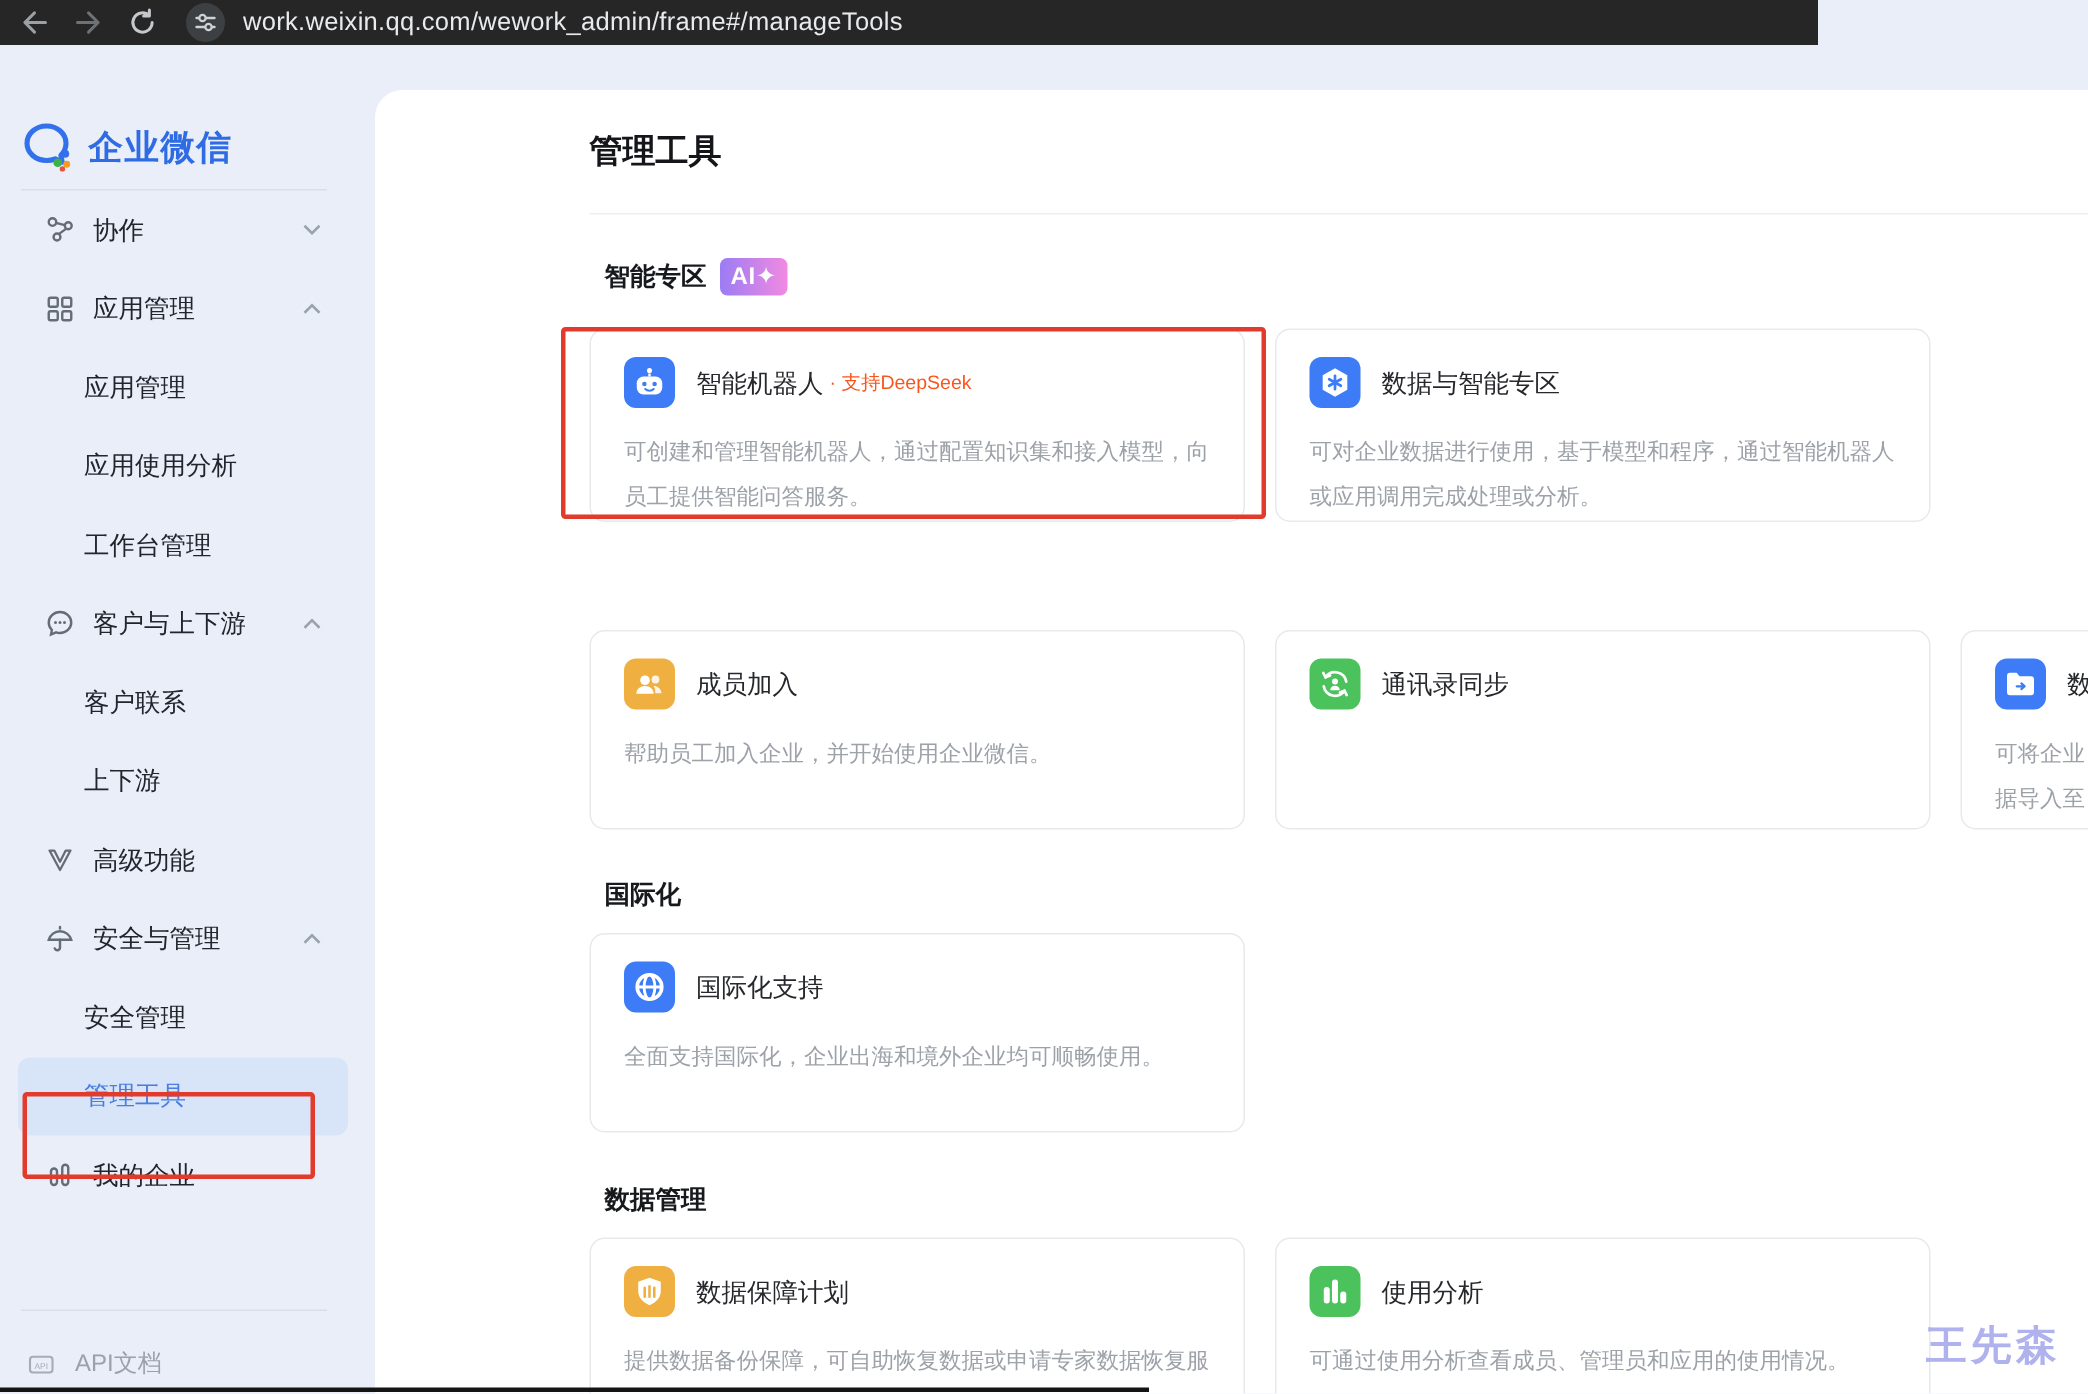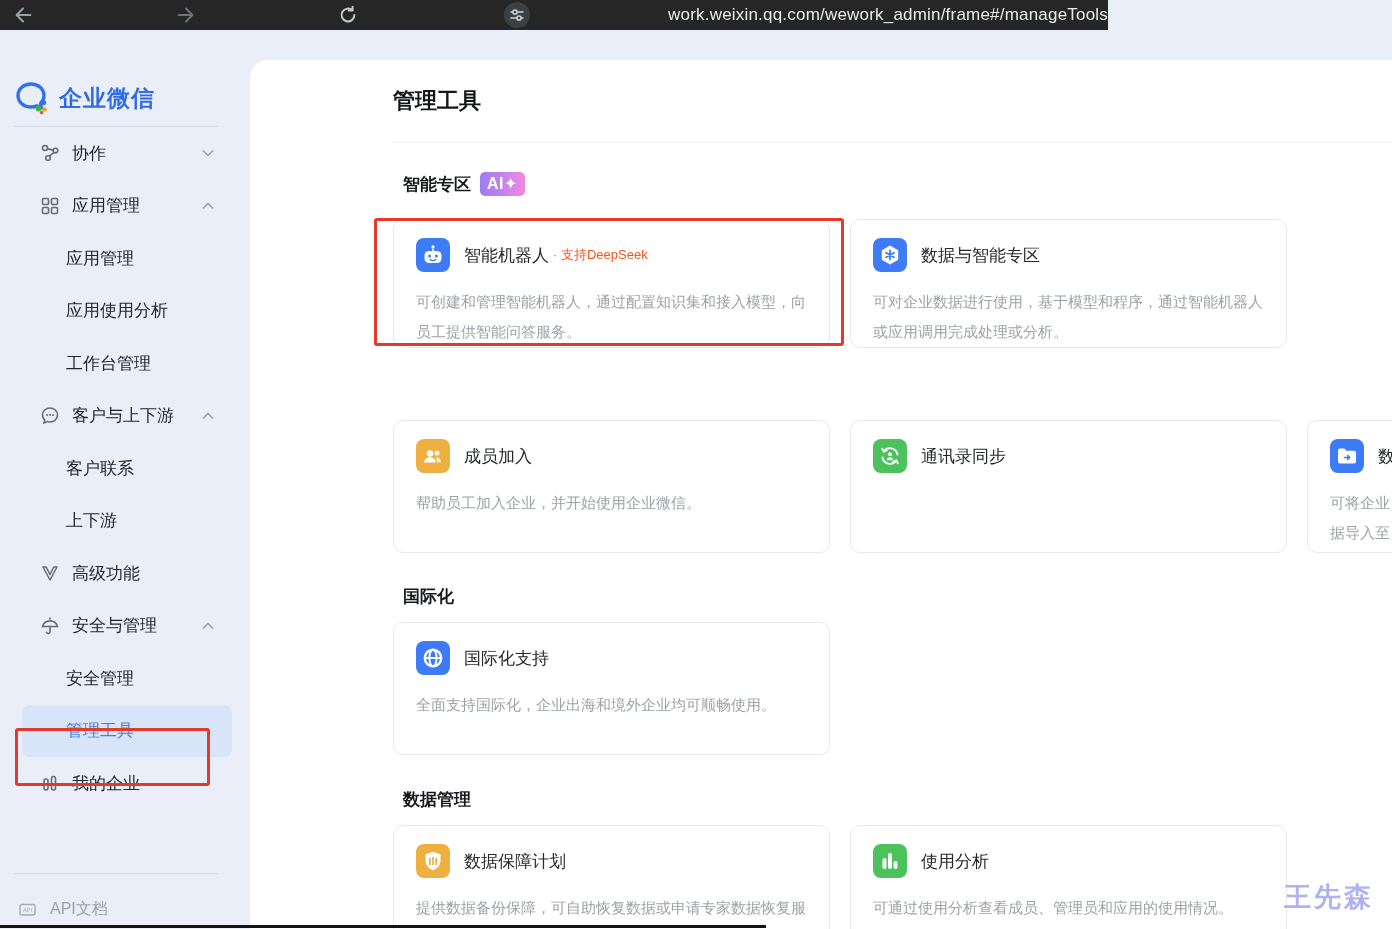--- a/index.html
+++ b/index.html
@@ -1,30 +1,30 @@
 <!DOCTYPE html>
 <html><head>
 <meta charset="utf-8">
 <style>
   * { margin:0; padding:0; box-sizing:border-box; }
   html,body { width:1392px; height:929px; overflow:hidden; font-family:"Liberation Sans","DejaVu Sans",sans-serif; background:#e9eef9; }
 
   
-  .browser-bar { position:absolute; top:0; left:0; width:1108px; height:30px; background:#262626; display:flex; align-items:center; z-index:50;justify-content:space-between; }
+  .browser-bar { position:absolute; top:0; left:0; width:1212px; height:30px; background:#262626; display:flex; align-items:center; z-index:50; }
   .nav-ico { width:22px; height:22px; margin-left:14px; cursor:pointer; }
   .nav-ico.first { margin-left:12px; }
   .site-chip { width:26px; height:26px; border-radius:50%; background:#3d4043; margin-left:18px; display:flex; align-items:center; justify-content:center; cursor:pointer; flex:0 0 auto; }
   .url-text { color:#e8eaed; font-size:17px; margin-left:12px; letter-spacing:0.2px; white-space:nowrap; cursor:text; }
 
   
   .sidebar { position:absolute; top:30px; left:0; width:232px; height:703px; }
   .logo { position:absolute; top:50px; left:14px; display:flex; align-items:center; }
   .logo-text { color:#2f6ce3; font-size:23px; font-weight:bold; margin-left:7px; letter-spacing:1px; }
   .side-divider { position:absolute; left:14px; right:14px; height:0; border-top:1px solid #d9dfe9; }
-  .side-nav { position:absolute; top:97px; left:0; right:0;padding-left:22px; }
+  .side-nav { position:absolute; top:97px; left:12px; right:0; }
   .nav-row { height:52.5px; display:flex; align-items:center; position:relative; cursor:pointer; font-size:17px; color:#21252c; }
   .nav-row .mico { width:20px; height:20px; margin-left:18px; flex:0 0 auto; }
   .nav-row .lbl { margin-left:12px; }
   .nav-row.sub .lbl { margin-left:44px; }
   .nav-row .chev { position:absolute; right:18px; top:50%; margin-top:-4px; }
   .nav-row.active { background:#d8e5f8; border-radius:8px; }
   .nav-row.active .lbl { color:#4a7de0; }
   .side-footer { position:absolute; top:860px; left:0; right:0; }
   .foot-row { height:39px; display:flex; align-items:center; font-size:16px; color:#9ba1a9; cursor:pointer; }
   .foot-row .mico { width:19px; height:19px; margin-left:18px; flex:0 0 auto; }

